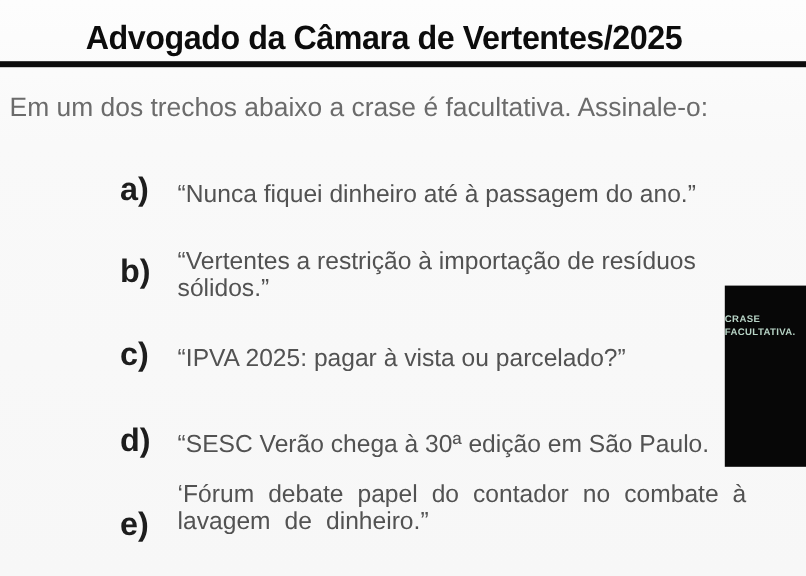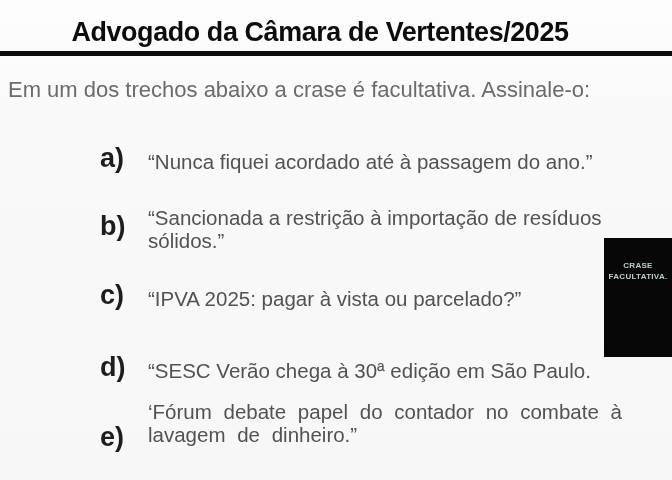--- a/index.html
+++ b/index.html
@@ -35,42 +35,42 @@
     white-space: pre-line;
   }
   .lt-a { top: 145px; }  .tx-a { top: 150px; }
   .lt-b { top: 213px; }  .tx-b { top: 206px; }
   .lt-c { top: 282px; }  .tx-c { top: 287px; }
   .lt-d { top: 354px; }  .tx-d { top: 359px; }
   .lt-e { top: 424px; }  .tx-e { top: 400px; width: 486px; word-spacing: 6px; }
   .tx-e { }
   .watermark {
     position: absolute; left: 604px; top: 238px;
-    width: 68px; height: 119px; background: #070707;
-    text-align: center; box-sizing: border-box;
+    width: 68px; height: 151px; background: #070707;
+    text-align: left; box-sizing: border-box;
   }
   .wm-line {
     font-size: 8px; font-weight: 700; line-height: 11px;
     letter-spacing: 0.3px; white-space: pre-line;
   }
   .wm-topic   { margin-top: 22px; color: #b7d3c5; }
   .wm-subject { margin-top: 24px; color: #7fae93; }
 </style>
 </head>
 <body>
 
 <div class="title">Advogado da Câmara de Vertentes/2025</div>
 <div class="divider"></div>
 <div class="question">Em um dos trechos abaixo a crase é facultativa. Assinale-o:</div>
 
 <div class="opt-letter lt-a">a)</div>
-<div class="opt-text tx-a">“Nunca fiquei acordado até à passagem do ano.”</div>
+<div class="opt-text tx-a">“Nunca fiquei dinheiro até à passagem do ano.”</div>
 
 <div class="opt-letter lt-b">b)</div>
-<div class="opt-text tx-b">“Sancionada a restrição à importação de resíduos
+<div class="opt-text tx-b">“Vertentes a restrição à importação de resíduos
 sólidos.”</div>
 
 <div class="opt-letter lt-c">c)</div>
 <div class="opt-text tx-c">“IPVA 2025: pagar à vista ou parcelado?”</div>
 
 <div class="opt-letter lt-d">d)</div>
 <div class="opt-text tx-d">“SESC Verão chega à 30ª edição em São Paulo.</div>
 
 <div class="opt-letter lt-e">e)</div>
 <div class="opt-text tx-e">‘Fórum debate papel do contador no combate à

